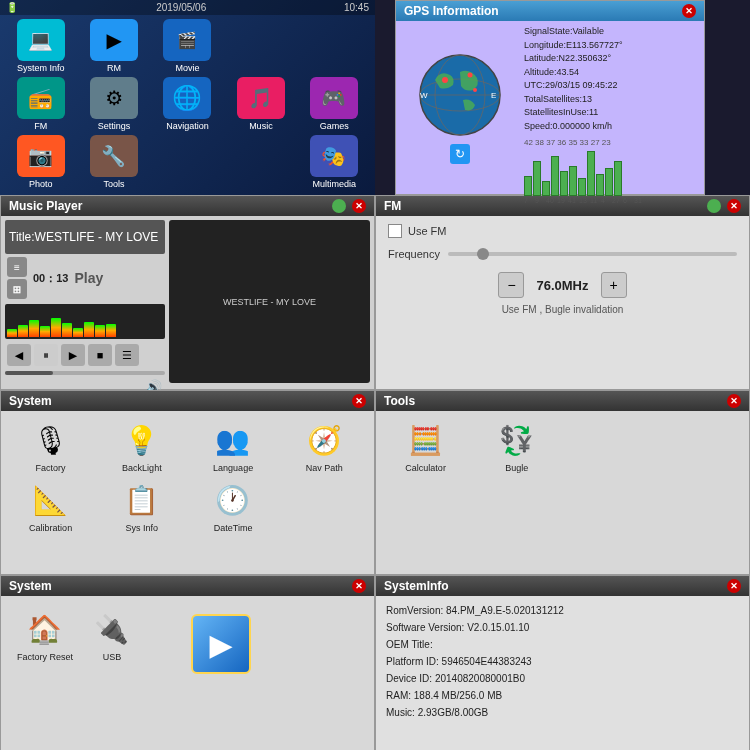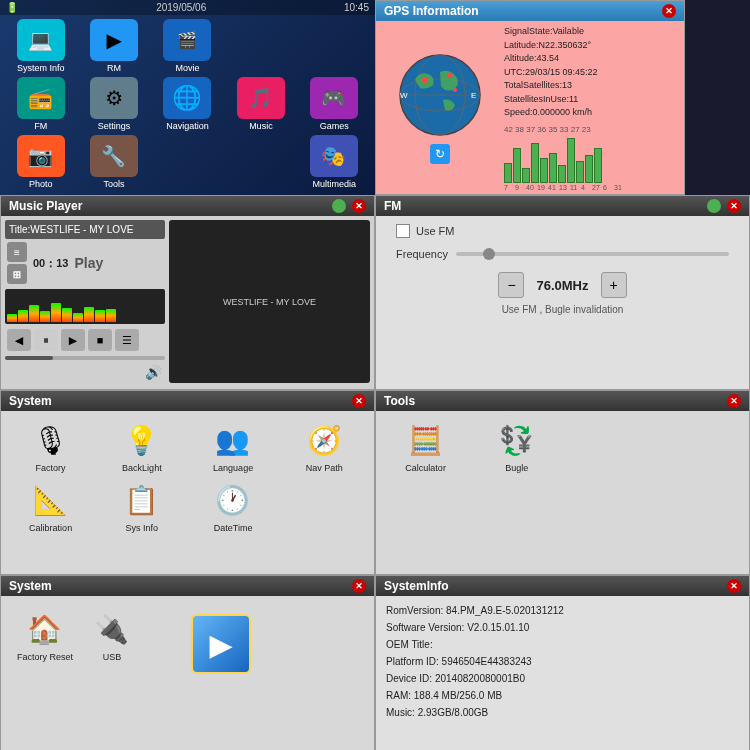--- a/index.html
+++ b/index.html
@@ -67,23 +67,24 @@
     .tile-globe { background: #1565C0; }
     .tile-music { background: #E91E63; }
     .tile-games { background: #9C27B0; }
     .tile-photo { background: #FF5722; }
     .tile-tools { background: #795548; }
     .tile-multi { background: #3F51B5; }
 
     
     .gps-panel {
       width: 310px;
-      background: #fca5a5;
+      background: #c4b5fd;
       border: 1px solid #999;
       position: relative;
+      margin-left: 20px;
     }
     .gps-panel .panel-header {
       background: linear-gradient(to bottom, #4a9fd4, #2a7ab4);
       color: white;
       font-size: 12px;
       font-weight: bold;
       padding: 3px 8px;
       display: flex;
       justify-content: space-between;
       align-items: center;
@@ -197,22 +198,22 @@
       padding: 4px;
       gap: 4px;
       height: calc(100% - 22px);
     }
     .music-left {
       width: 160px;
     }
     .music-title-bar {
       background: #555;
       color: white;
-      font-size: 10px;
-      padding: 4px 4px;
+      font-size: 12px;
+      padding: 10px 4px;
       border-radius: 2px;
     }
     .music-time-row {
       display: flex;
       align-items: center;
       gap: 6px;
       padding: 3px 2px;
       font-size: 11px;
       color: #222;
       font-weight: bold;
@@ -305,21 +306,21 @@
       background: linear-gradient(to bottom, #555, #333);
       color: white;
       font-size: 12px;
       font-weight: bold;
       padding: 3px 8px;
       display: flex;
       justify-content: space-between;
       align-items: center;
     }
     .fm-content {
-      padding: 8px 20px;
+      padding: 8px 12px;
     }
     .fm-use-row {
       display: flex;
       align-items: center;
       gap: 6px;
       margin-bottom: 10px;
     }
     .fm-checkbox {
       width: 14px;
       height: 14px;
@@ -615,20 +616,21 @@
           <circle cx="60" cy="40" r="2" fill="#ff4444"></circle>
           <text x="5" y="48" font-size="8" fill="white">W</text>
           <text x="76" y="48" font-size="8" fill="white">E</text>
         </svg>
         <div class="gps-signal-row">
           <div class="signal-refresh">↻</div>
         </div>
       </div>
       <div class="gps-info">
         <div>SignalState:Vailable</div>
+        <div>Longitude:E113.567727°</div>
         <div>Latitude:N22.350632°</div>
         <div>Altitude:43.54</div>
         <div>UTC:29/03/15 09:45:22</div>
         <div>TotalSatellites:13</div>
         <div>StatellitesInUse:11</div>
         <div>Speed:0.000000 km/h</div>
 
         <div style="margin-top:4px;">
           <div style="font-size:8px;color:#555;margin-bottom:2px;">42 38 37 36 35 33 27 23</div>
           <div class="gps-bars-row" id="gps-bars">

